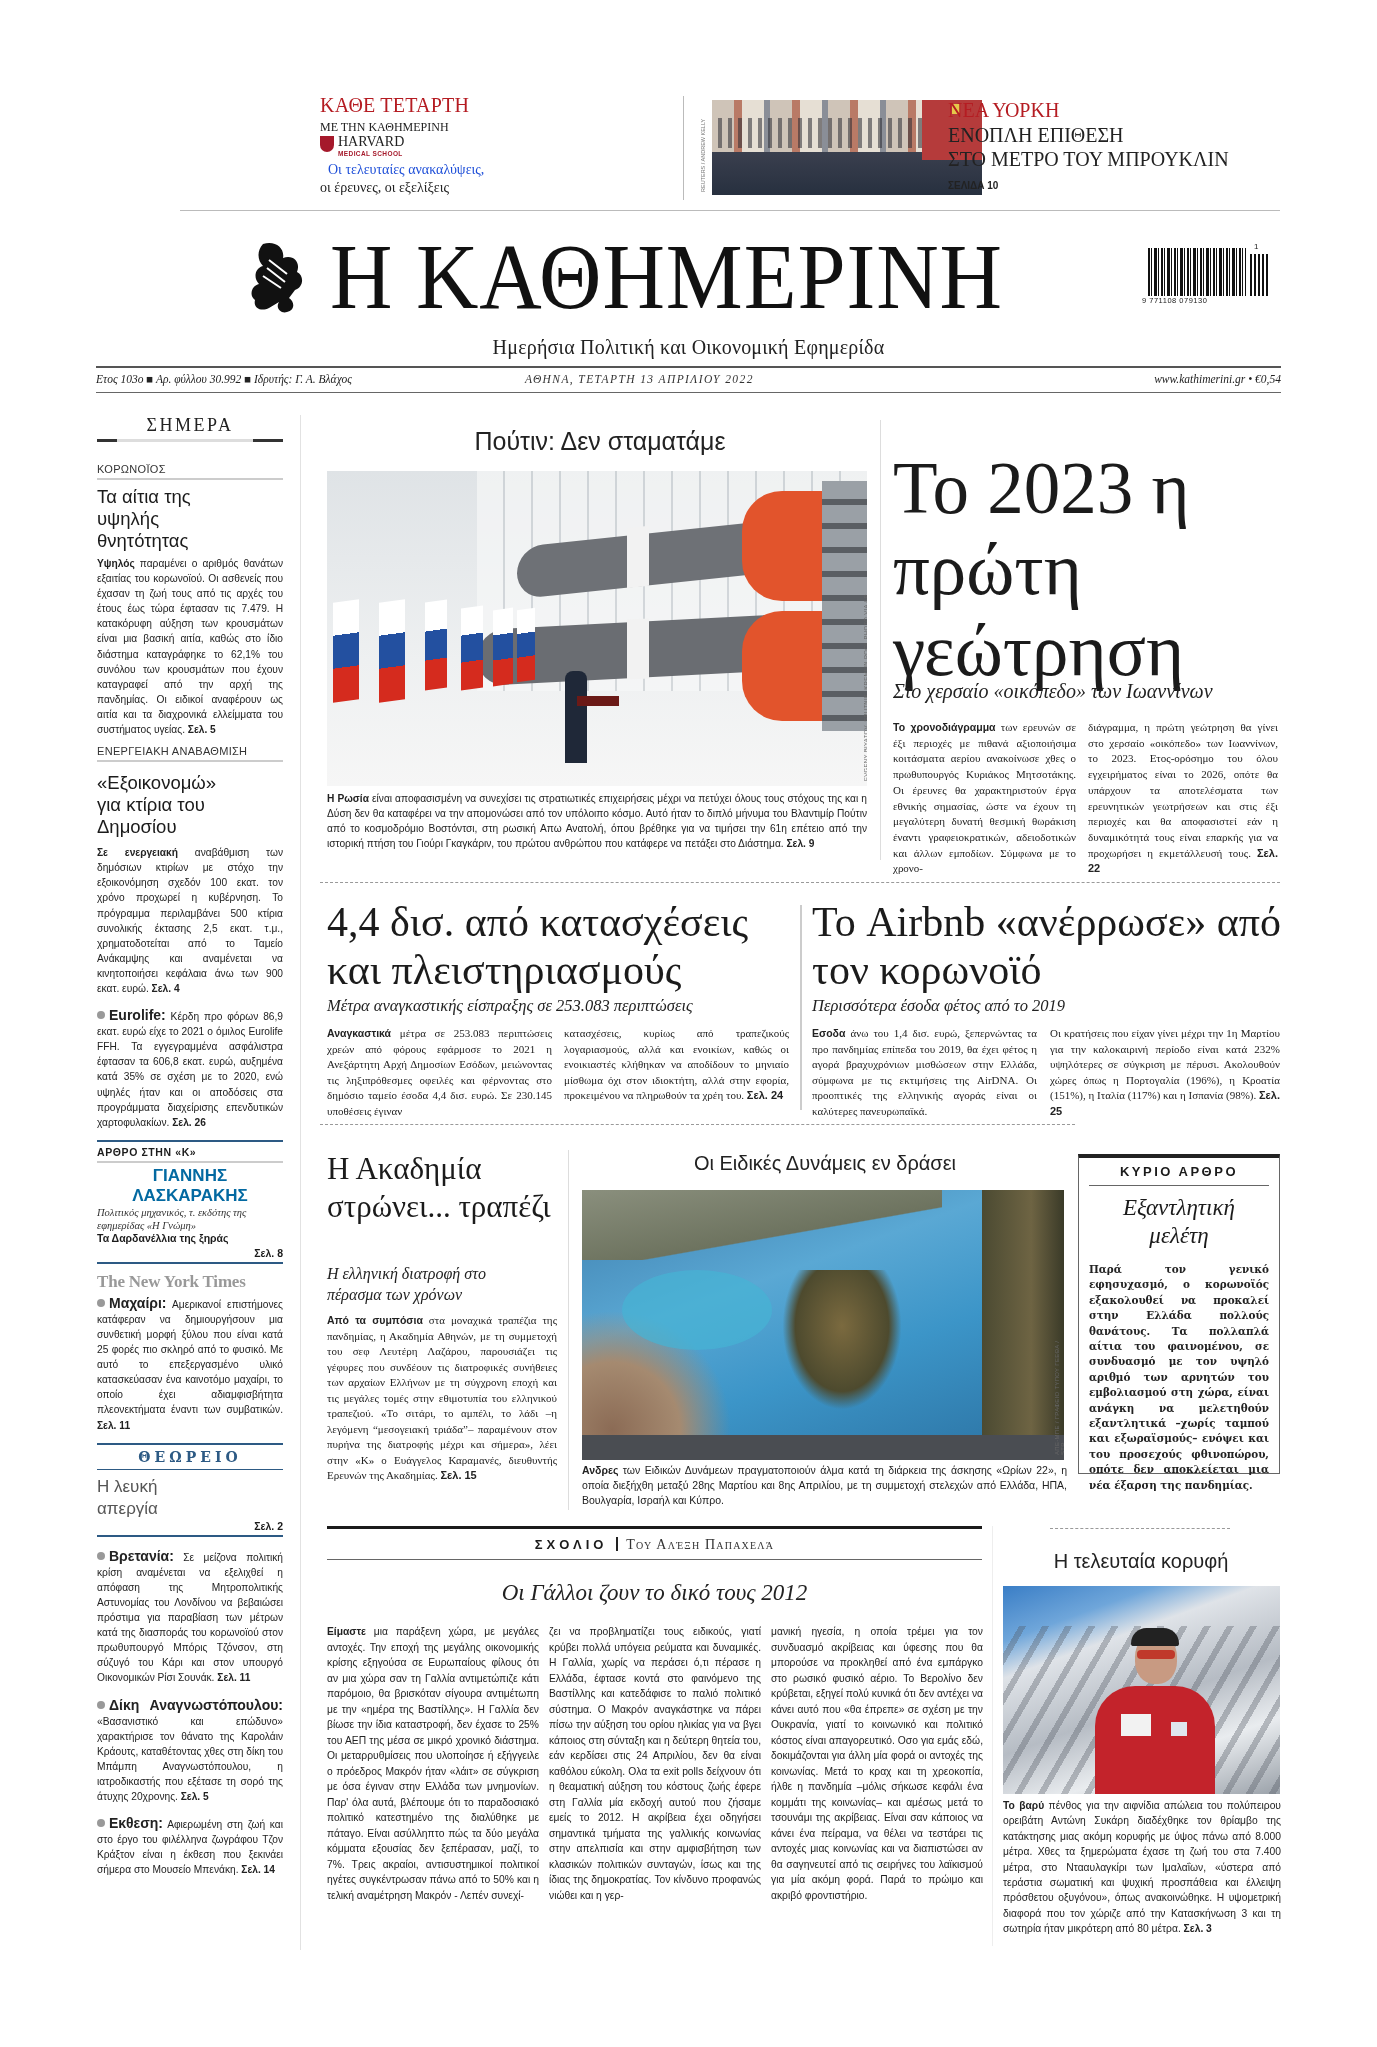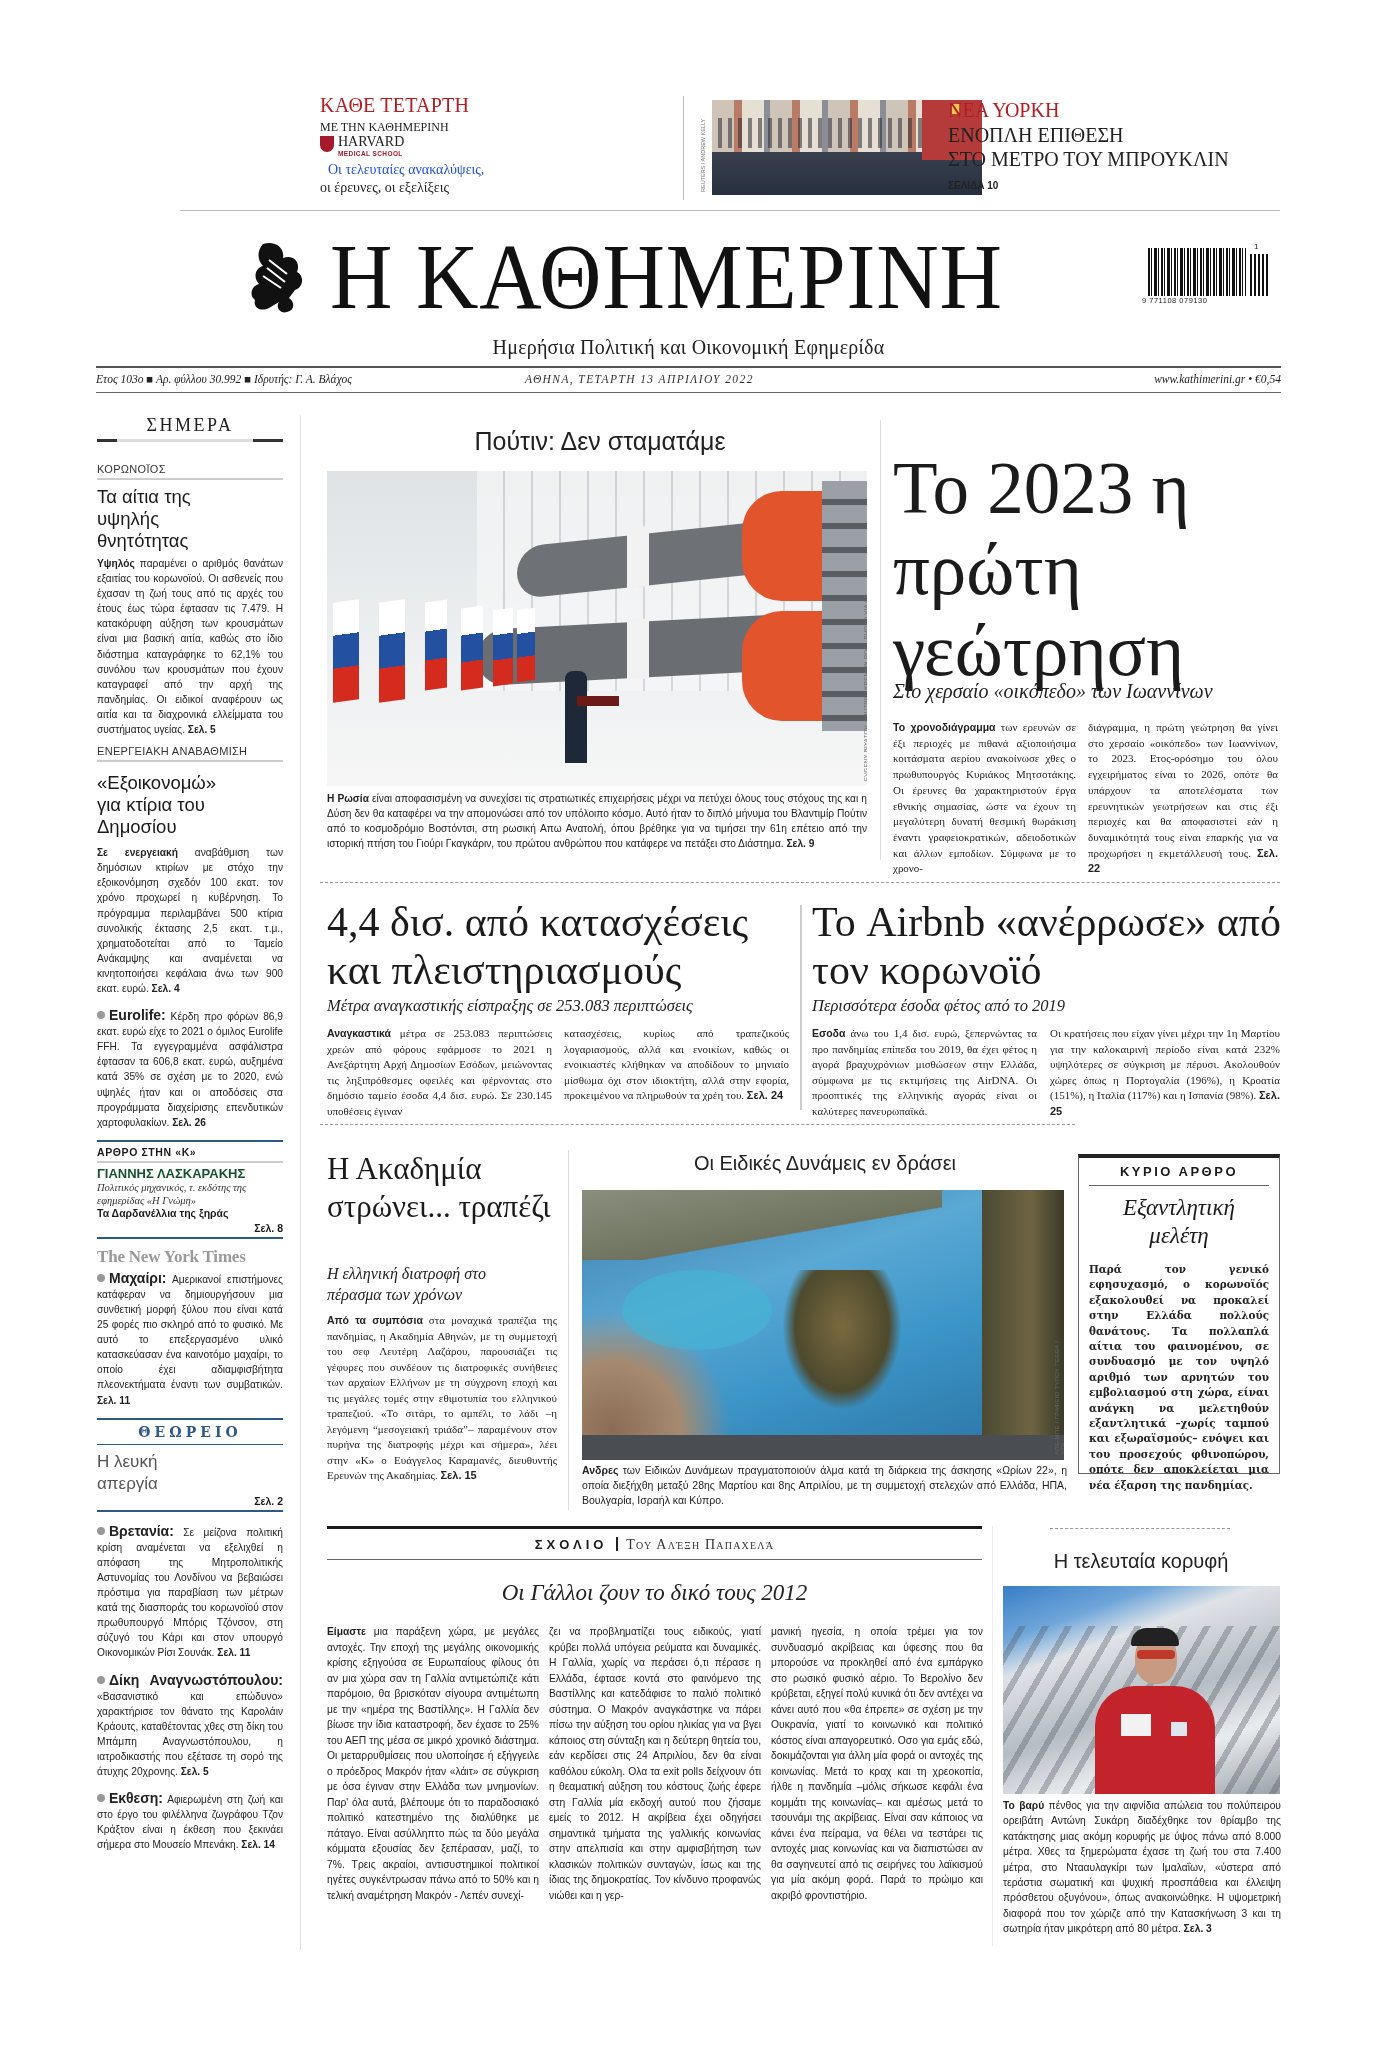--- a/index.html
+++ b/index.html
@@ -86,21 +86,21 @@
   <div style="margin-top:8px;">
     <div style="font-size:11px;letter-spacing:.3px;color:#333;padding-bottom:3px;border-bottom:2px solid #ccc;">ΕΝΕΡΓΕΙΑΚΗ ΑΝΑΒΑΘΜΙΣΗ</div>
     <div style="font-size:18.5px;line-height:22px;color:#1b1b1b;margin-top:10px;width:120px;">«Εξοικονομώ» για κτίρια του Δημοσίου</div>
     <p class="body-s" style="margin-top:7px;"><span class="b">Σε ενεργειακή</span><span> αναβάθμιση των δημόσιων κτιρίων με στόχο την εξοικονόμηση σχεδόν 100 εκατ. τον χρόνο προχωρεί η κυβέρνηση. Το πρόγραμμα περιλαμβάνει 500 κτίρια συνολικής έκτασης 2,5 εκατ. τ.μ., χρηματοδοτείται από το Ταμείο Ανάκαμψης και αναμένεται να κινητοποιήσει κεφάλαια άνω των 900 εκατ. ευρώ. </span><span class="sel">Σελ. 4</span></p>
   </div>
 
   <p class="body-s" style="margin-top:12px;"><span class="bullet"></span><span class="b" style="font-size:14px;">Eurolife:</span><span> Κέρδη προ φόρων 86,9 εκατ. ευρώ είχε το 2021 ο όμιλος Eurolife FFH. Τα εγγεγραμμένα ασφάλιστρα έφτασαν τα 606,8 εκατ. ευρώ, αυξημένα κατά 35% σε σχέση με το 2020, ενώ υψηλές ήταν και οι αποδόσεις στα προγράμματα διαχείρισης επενδυτικών χαρτοφυλακίων. </span><span class="sel">Σελ. 26</span></p>
 
   <div style="margin-top:10px;border-top:2px solid #2d5a84;border-bottom:2px solid #2d5a84;padding:4px 0 3px;">
     <div style="font-size:10.5px;font-weight:bold;letter-spacing:.6px;padding-bottom:3px;border-bottom:2px solid #ccc;">ΑΡΘΡΟ ΣΤΗΝ «Κ»</div>
-    <div style="font-size:13px;font-weight:bold;color:#14532d;margin-top:3px;">ΓΙΑΝΝΗΣ ΛΑΣΚΑΡΑΚΗΣ</div>
+    <div style="font-size:17px;font-weight:bold;color:#0369a1;margin-top:3px;text-align:center;">ΓΙΑΝΝΗΣ ΛΑΣΚΑΡΑΚΗΣ</div>
     <div style="font-family:'Liberation Serif',serif;font-style:italic;font-size:10.5px;line-height:13px;color:#333;width:150px;">Πολιτικός μηχανικός, τ. εκδότης της εφημερίδας «Η Γνώμη»</div>
     <div style="font-size:10.5px;font-weight:bold;">Τα Δαρδανέλλια της ξηράς</div>
     <div style="font-size:10.5px;font-weight:bold;text-align:right;margin-top:3px;">Σελ. 8</div>
   </div>
 
   <div style="margin-top:8px;font-family:'Liberation Serif',serif;font-weight:bold;font-size:17px;color:#999;letter-spacing:-.2px;">The New York Times</div>
   <p class="body-s" style="margin-top:4px;"><span class="bullet"></span><span class="b" style="font-size:14px;">Μαχαίρι:</span><span> Αμερικανοί επιστήμονες κατάφεραν να δημιουργήσουν μια συνθετική μορφή ξύλου που είναι κατά 25 φορές πιο σκληρό από το φυσικό. Με αυτό το επεξεργασμένο υλικό κατασκεύασαν ένα καινοτόμο μαχαίρι, το οποίο έχει αδιαμφισβήτητα πλεονεκτήματα έναντι των συμβατικών. </span><span class="sel">Σελ. 11</span></p>
 
   <div style="margin-top:10px;border-top:2px solid #2d5a84;border-bottom:2px solid #2d5a84;padding:4px 0 3px;">
     <div style="text-align:center;font-family:'DejaVu Serif',serif;font-weight:bold;font-size:14px;letter-spacing:4px;color:#2d5a84;padding-bottom:4px;border-bottom:1px solid #2d5a84;">ΘΕΩΡΕΙΟ</div>

